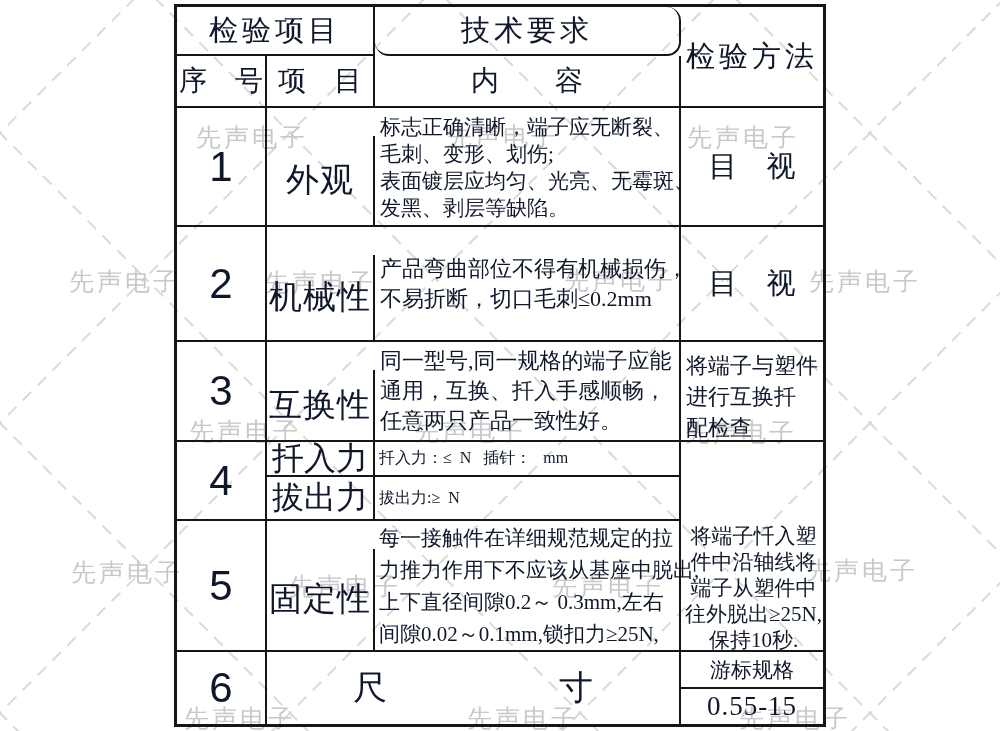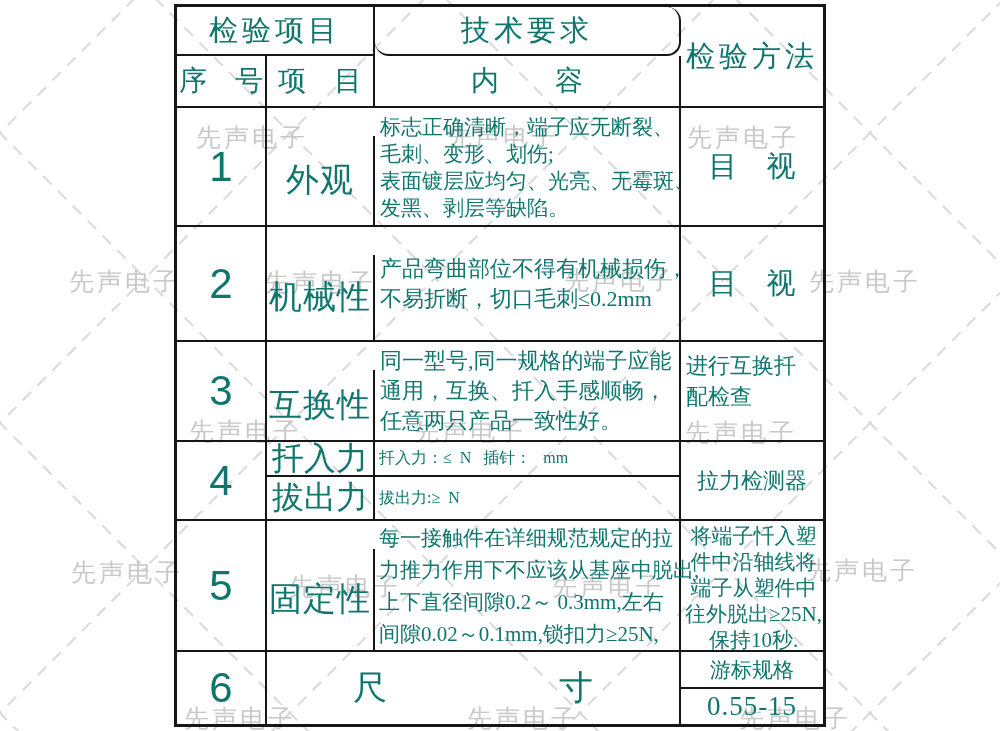--- a/index.html
+++ b/index.html
@@ -17,21 +17,21 @@
   .wm-text{
     position:absolute;transform:translate(-50%,-50%);
     font-size:25px;letter-spacing:3px;white-space:nowrap;
     color:var(--wm-color,#c8c8c8);
     font-family:"Liberation Serif","DejaVu Serif",serif;
   }
   
   #qc-table{
     position:absolute;left:174px;top:4px;width:652px;height:723px;
     box-sizing:border-box;border:3px solid #161616;
-    display:grid;z-index:1;background:transparent;color:#0f766e;
+    display:grid;z-index:1;background:transparent;color:#0f172a;
     grid-template-columns:90px 108px 306px 1fr;
     grid-template-rows:49px 52px 119px 115px 100px 35px 44px 131px 37px auto;
   }
   .cell{position:relative;box-sizing:border-box;overflow:visible;}
   .br{border-right:2px solid #161616;}
   .bb{border-bottom:2px solid #161616;}
   .center{display:flex;align-items:center;justify-content:center;}
   .vcenter{display:flex;flex-direction:column;justify-content:center;}
   .hdr{font-size:29px;letter-spacing:4px;}
   .hdr2{font-size:28px;}
@@ -98,28 +98,28 @@
     <div class="cell bb center method-big" style="grid-column:4;grid-row:4;">目　视</div>
 
     <div class="cell br bb center num" style="grid-column:1;grid-row:5;">3</div>
     <div class="cell br bb center item" style="grid-column:2;grid-row:5;">互换性</div>
     <div class="cell br bb vcenter content-c3" style="grid-column:3;grid-row:5;">
       <div class="line">同一型号,同一规格的端子应能</div>
       <div class="line">通用，互换、扦入手感顺畅，</div>
       <div class="line">任意两只产品一致性好。</div>
     </div>
     <div class="cell bb method-text" style="grid-column:4;grid-row:5;">
+      <div class="line">将端子与塑件</div>
       <div class="line">进行互换扦</div>
       <div class="line">配检查</div>
     </div>
 
     <div class="cell br bb center num" style="grid-column:1;grid-row:6/8;">4</div>
     <div class="cell br bb center item-sm" style="grid-column:2;grid-row:6;">扦入力</div>
     <div class="cell br bb content-pre" style="grid-column:3;grid-row:6;">扦入力：≤  N   插针：   mm</div>
-    <div class="cell bb center method-mid" style="grid-column:4;grid-row:6/8;">拉力检测器</div>
     <div class="cell br bb center item-sm" style="grid-column:2;grid-row:7;">拔出力</div>
     <div class="cell br bb content-pre" style="grid-column:3;grid-row:7;">拔出力:≥  N</div>
 
     <div class="cell br bb center num" style="grid-column:1;grid-row:8;">5</div>
     <div class="cell br bb center item" style="grid-column:2;grid-row:8;">固定性</div>
     <div class="cell br bb content-r5" style="grid-column:3;grid-row:8;">
       <div class="line">每一接触件在详细规范规定的拉</div>
       <div class="line">力推力作用下不应该从基座中脱出,</div>
       <div class="line">上下直径间隙0.2～ 0.3mm,左右</div>
       <div class="line">间隙0.02～0.1mm,锁扣力≥25N,</div>

